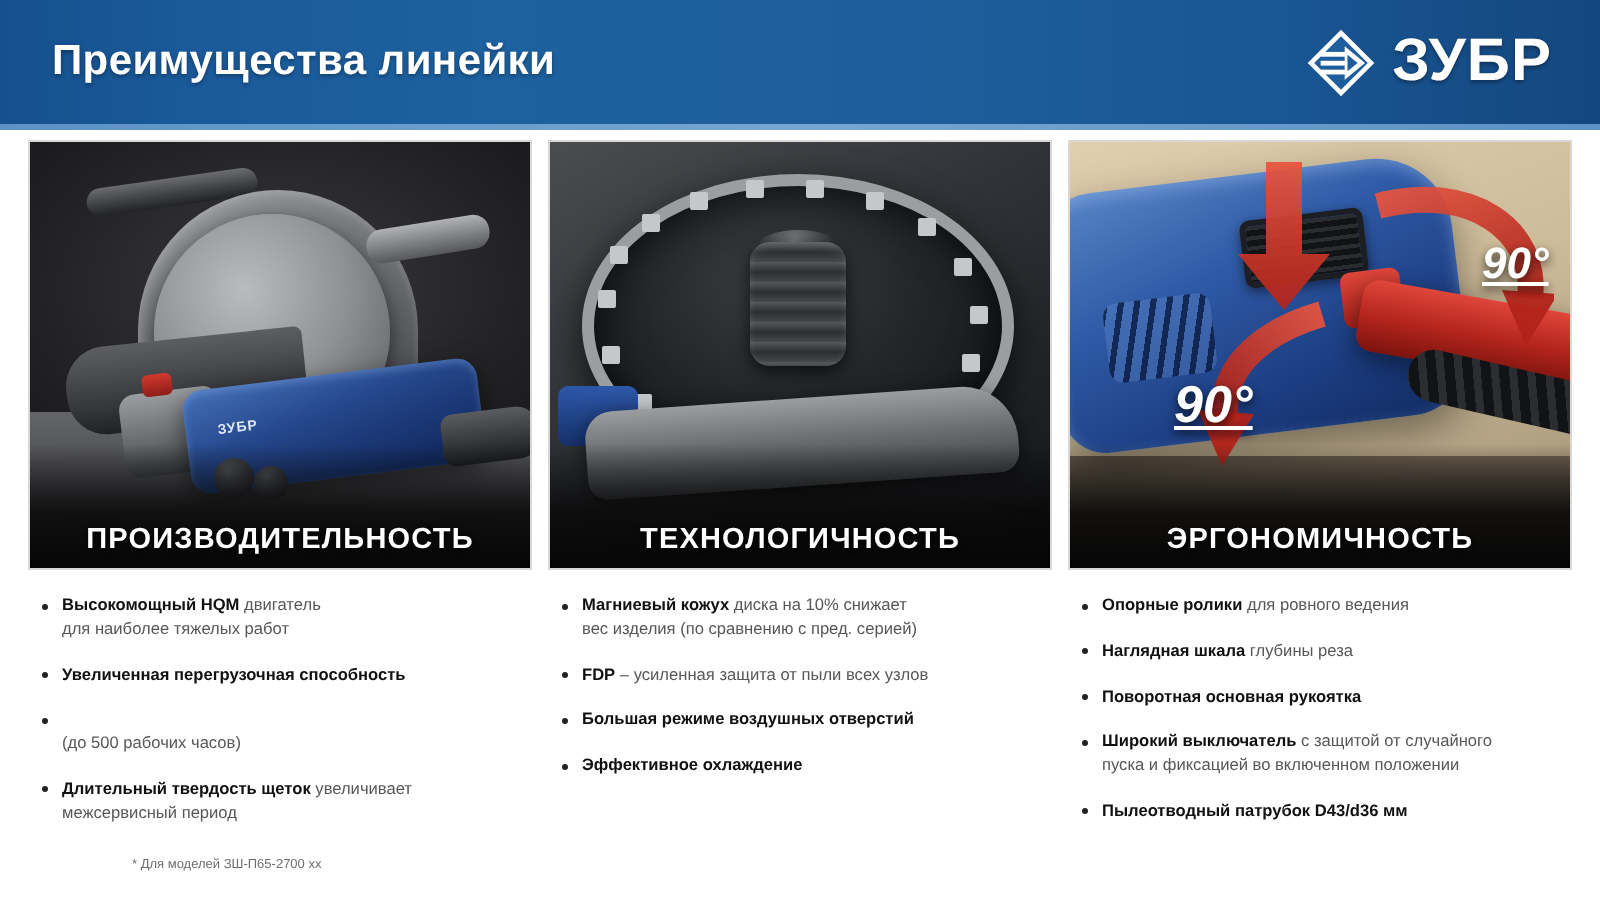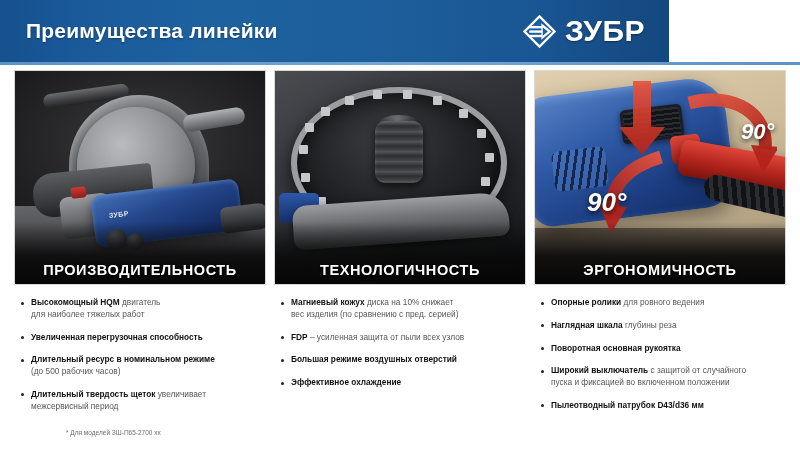--- a/index.html
+++ b/index.html
@@ -6,21 +6,21 @@
   html, body {
     width: 800px; height: 450px;
     background: #ffffff;
     font-family: "Liberation Sans", "DejaVu Sans", sans-serif;
     overflow: hidden;
   }
   .page { position: relative; width: 800px; height: 450px; background: #fff; }
 
   
   .header {
-    position: absolute; left: 0; top: 0; width: 669px; height: 62px;
+    position: absolute; left: 0; top: 0; width: 800px; height: 62px;
     background: linear-gradient(to right,
         #16508d 0%, #1a5a9b 12%, #1d619f 30%,
         #1d5f9c 55%, #195693 80%, #14477f 100%);
     display: flex; align-items: center; justify-content: space-between;
     padding: 0 24px 0 26px;
   }
   .header-underline {
     position: absolute; left: 0; top: 62px; width: 800px; height: 3px;
     background: linear-gradient(to right, #3f7fba, #5e96c9, #3f7fba);
     opacity: .85;
@@ -223,21 +223,21 @@
     background: repeating-linear-gradient(72deg,
         #2b2d31 0px, #2b2d31 4px, #121317 4px, #121317 9px);
     transform: rotate(13deg);
   }
   .ph3 .arrow-dn { position:absolute; left: 78px; top: 10px; z-index: 5; }
   .ph3 .arrow-curve-r { position:absolute; left: 150px; top: 18px; z-index: 5; }
   .ph3 .arrow-curve-l { position:absolute; left: 52px; top: 78px; z-index: 5; }
   .ph3 .ang {
     position:absolute; color:#fff; font-weight: bold;
     text-shadow: 0 2px 5px rgba(0,0,0,.75);
-    z-index: 7; font-style: italic;
+    z-index: 7; font-style: italic; text-decoration: underline;
   }
   .ph3 .ang-a { left: 206px; top: 48px; font-size: 22px; }
   .ph3 .ang-b { left: 52px; top: 116px; font-size: 26px; }
 
   
   .bullets { padding: 12px 4px 0 6px; }
   .bullet {
     position: relative;
     padding-left: 11px;
     margin-bottom: 11px;
@@ -304,21 +304,21 @@
       </div>
       <div class="bullets">
         <div class="bullet">
           <b>Высокомощный HQM</b><span class="reg"> двигатель</span><br>
           <span class="reg">для наиболее тяжелых работ</span>
         </div>
         <div class="bullet">
           <b>Увеличенная перегрузочная способность</b>
         </div>
         <div class="bullet">
-          <b>Длительный ресурс в номинальном режиме</b><br>
+          <br>
           <span class="reg">(до 500 рабочих часов)</span>
         </div>
         <div class="bullet">
           <b>Длительный твердость щеток</b><span class="reg"> увеличивает</span><br>
           <span class="reg">межсервисный период</span>
         </div>
       </div>
     </div>
 
     <div class="card">

